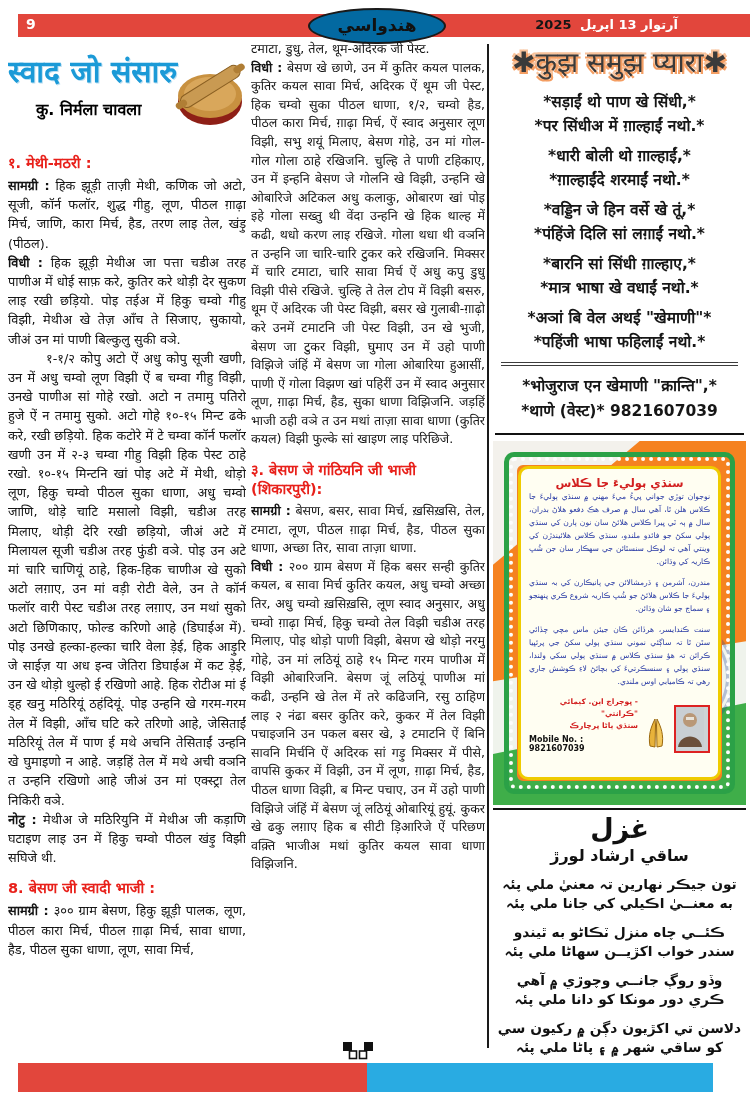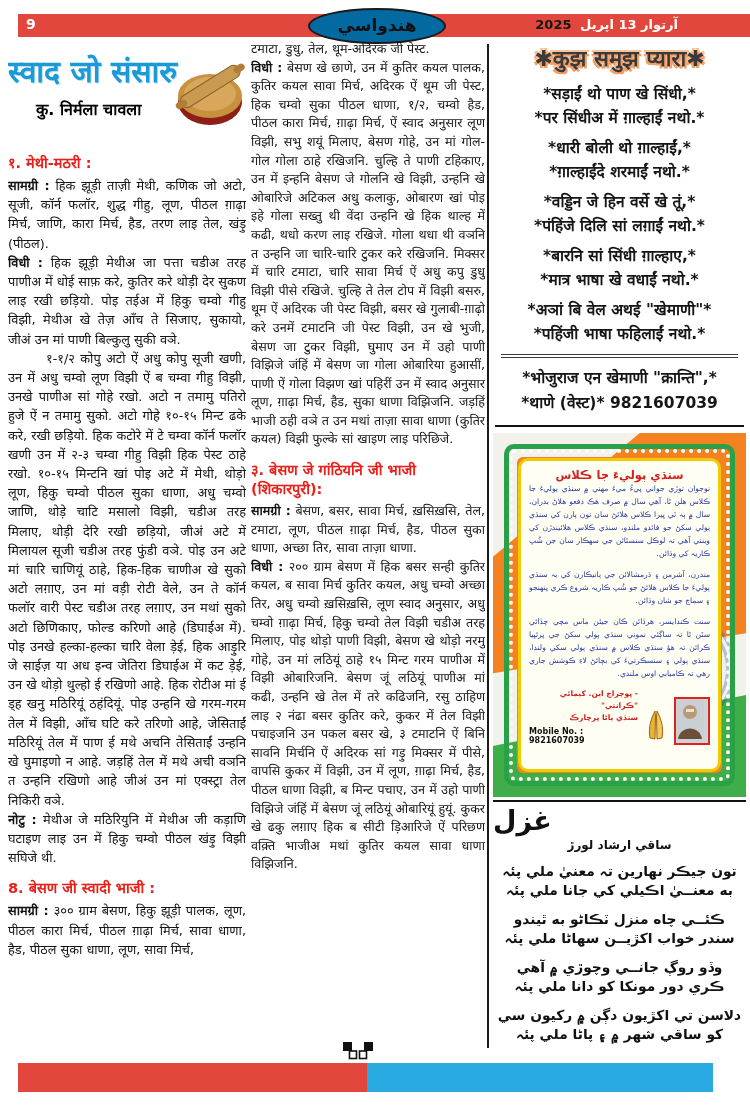--- a/index.html
+++ b/index.html
@@ -28,21 +28,21 @@
   .rhead{margin:12px 0 3px 0;font-size:14.5px;font-weight:bold;color:#E8201A;line-height:19px;}
 
   
   .mast{position:relative;height:88px;}
   .mast-title{font-size:30px;line-height:36px;font-weight:bold;color:#1B9AD7;
               text-shadow:1px 1px 0 #bcdff2;}
   .mast-author{font-size:16px;font-weight:bold;margin:8px 0 0 28px;color:#000000;}
   .pin-art{position:absolute;right:0;top:-4px;}
 
   
-  .kalam-title{text-align:center;font-size:22px;font-weight:bold;color:#3a3a3a;margin:2px 0 10px 0;
+  .kalam-title{text-align:center;font-size:28px;font-weight:normal;color:#3a3a3a;margin:2px 0 10px 0;
      text-shadow:2px 2px 0 #F49E63,-2px -2px 0 #F8C29B,2px -2px 0 #F8C29B,-2px 2px 0 #F49E63;}
   .couplet{margin-bottom:6px;text-align:center;font-weight:bold;font-size:15.5px;line-height:24px;color:#161616;}
   .sep-double{height:0;border-top:4px double #3c3c3c;width:94%;margin:8px auto 8px auto;}
   .kalam-author{text-align:center;font-weight:bold;font-size:15.5px;line-height:25px;color:#161616;}
   .thinline{border-top:2px solid #111;margin:9px 2px 0 2px;}
 
   
   .flyer{position:relative;margin-top:6px;height:364px;background:#F58220;overflow:hidden;}
   .flyer-wtri{position:absolute;inset:0;background:#F3F1EC;
               clip-path:polygon(0 0,58% 0,0 34%);}
@@ -61,22 +61,22 @@
   .flyer-p{margin:0 0 8px 0;color:#2436A3;font-size:7.6px;line-height:13px;direction:rtl;text-align:justify;}
   .flyer-footer{display:flex;align-items:flex-end;gap:5px;margin-top:2px;}
   .flyer-sign{flex:1;}
   .sig-red{color:#D21F1F;font-size:7.6px;line-height:12px;direction:rtl;text-align:right;font-weight:bold;}
   .sig-mob{color:#111;font-size:8px;font-weight:bold;margin-top:3px;}
   .portrait{width:32px;height:44px;border:2px solid #D22;background:#cdd3d6;position:relative;overflow:hidden;flex:none;}
 
   .thickline{border-top:2.5px solid #111;margin:3px 0 0 0;}
 
   
-  .ghazal-title{text-align:left;font-size:27px;line-height:30px;font-weight:bold;direction:rtl;margin-top:4px;}
-  .ghazal-poet{text-align:center;font-size:12px;font-weight:bold;direction:rtl;margin:2px 0 10px 0;}
+  .ghazal-title{text-align:center;font-size:27px;line-height:30px;font-weight:bold;direction:rtl;margin-top:4px;}
+  .ghazal-poet{text-align:center;font-size:16px;font-weight:bold;direction:rtl;margin:2px 0 10px 0;}
   .gcouplet{margin-bottom:10px;text-align:center;direction:rtl;font-size:13.8px;font-weight:bold;line-height:19px;color:#111;}
 
   
   .bar-red{position:absolute;left:18px;top:1063px;width:349px;height:29px;background:#E2463C;}
   .bar-blue{position:absolute;left:367px;top:1063px;width:346px;height:29px;background:#29ABE2;}
   .mid-ornament{position:absolute;left:343px;top:1042px;}
 </style>
 </head>
 <body>
 

